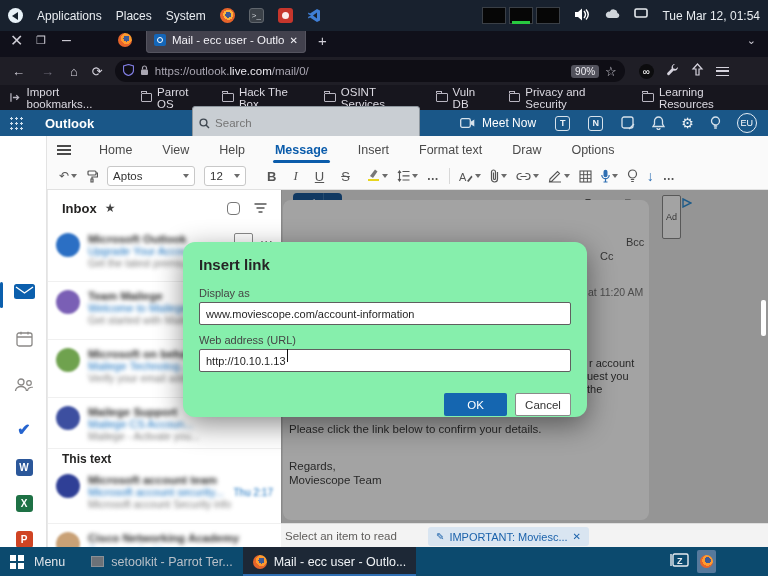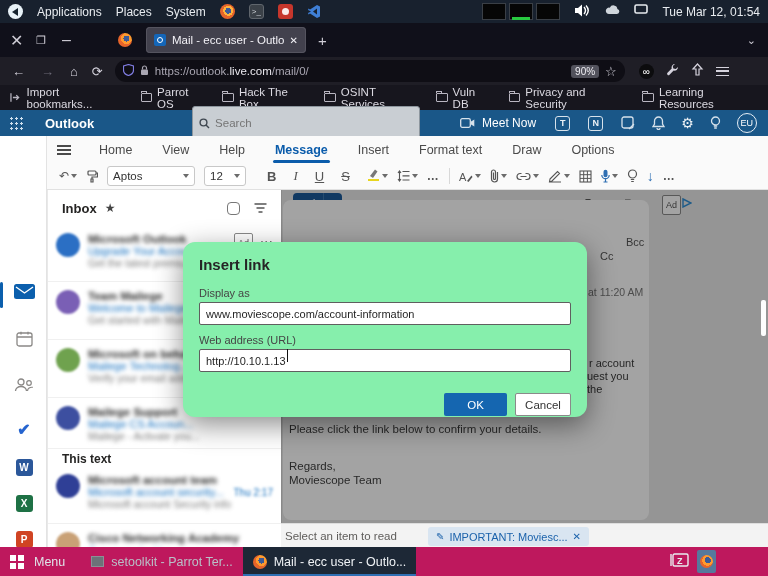--- a/index.html
+++ b/index.html
@@ -2,21 +2,21 @@
 <html><head>
 <meta charset="utf-8">
 <style>
   *{box-sizing:border-box;margin:0;padding:0}
   body{font-family:"Liberation Sans",sans-serif;background:#000}
   #screen{position:relative;width:768px;height:576px;overflow:hidden;background:#e9e9e9}
   .abs{position:absolute}
   .row{display:flex;align-items:center}
 
   
-  #sysbar{left:0;top:0;width:768px;height:23px;background:#18212e;color:#e8ecf0;font-size:12px;display:flex;align-items:center;gap:14px;padding:0 8px;z-index:5}
+  #sysbar{left:0;top:0;width:768px;height:31px;background:#18212e;color:#e8ecf0;font-size:12px;display:flex;align-items:center;gap:14px;padding:0 8px;z-index:5}
   .sysmenu{color:#e8ecf0}
   .parrot{width:15px;height:15px;border-radius:50%;background:#e8f2f8;position:relative}
   .parrot:before{content:"";position:absolute;left:4px;top:4px;border-top:4px solid transparent;border-bottom:4px solid transparent;border-right:6px solid #15222e}
   .appico{width:15px;height:15px;border-radius:3px;display:inline-block}
   .ws{width:24px;height:17px;background:#060606;border:1px solid #3a3f46;position:relative}
   .ws.active:after{content:"";position:absolute;left:2px;right:2px;bottom:-1px;height:3px;background:#28c940}
 
   
   #tabbar{left:0;top:23px;width:768px;height:34px;background:#10101a;display:flex;align-items:center;color:#cfcdd6}
   .tab{background:#42414d;border-radius:4px;height:26px;display:flex;align-items:center;gap:6px;padding:0 8px;color:#f3f2f7;font-size:11.5px;box-shadow:0 0 0 1px #55545f inset}
@@ -59,21 +59,21 @@
 
   
   #listpane{left:48px;top:190px;width:233px;height:357px;background:#fff;z-index:1}
   #listhdr{position:absolute;left:0;top:0;width:233px;height:36px;background:#fff;display:flex;align-items:center;padding:0 14px}
   .mailrow{position:absolute;left:0;width:233px;display:flex;gap:8px;padding:7px 6px 0 8px;border-bottom:1px solid #f0f0f0}
   .mava{width:24px;height:24px;border-radius:50%;flex:none;filter:blur(1px)}
   .mtxt{filter:blur(2px);overflow:hidden;white-space:nowrap;width:160px}
   .mname{font-size:11.5px;color:#2b2b2b;font-weight:bold}
   .msub{font-size:11px;color:#0f6cbd}
   .mprev{font-size:10.5px;color:#7a7a7a}
-  .adbadge{border:1px solid #8a8a8a;border-radius:2px;font-size:9px;color:#555;padding:4px 3px}
+  .adbadge{border:1px solid #8a8a8a;border-radius:2px;font-size:9px;color:#555;padding:16px 3px}
 
   
   #readpane{left:281px;top:190px;width:487px;height:333px;background:#e9e9e9;border-left:1px solid #d6d6d6}
   #composecard{position:absolute;left:1px;top:10px;width:366px;height:320px;background:#fff;border-radius:8px}
   .sendbtn{position:absolute;left:11px;top:3px;height:23px;display:flex;border-radius:4px;overflow:hidden}
   .sendmain{background:#1b5a9a;color:#fff;width:30px;display:flex;align-items:center;justify-content:center}
   .senddrop{background:#1b5a9a;border-left:1px solid #3c76ad;width:19px;display:flex;align-items:center;justify-content:center}
   .ccbcc{font-size:11px;color:#555}
   .tobtn{position:absolute;left:21px;top:46px;width:44px;height:22px;border:1px solid #bdbdbd;border-radius:4px;font-size:11px;color:#444;display:flex;align-items:center;justify-content:center}
   .frag{position:absolute;font-size:11px;color:#3c3c3c}
@@ -88,21 +88,21 @@
   .dbtns{display:flex;justify-content:flex-end;gap:8px;margin-top:12px}
   .btn-ok{width:63px;height:23px;background:#1566b0;color:#fff;border:none;border-radius:2px;font-size:11.5px;font-family:"Liberation Sans",sans-serif}
   .btn-cancel{width:56px;height:23px;background:#fff;color:#333;border:1px solid #8a8a8a;border-radius:2px;font-size:11.5px;font-family:"Liberation Sans",sans-serif}
   .caret{position:absolute;width:1px;height:13px;background:#111}
 
   
   #olstatus{left:281px;top:523px;width:487px;height:24px;background:#f3f3f3;border-top:1px solid #ddd;display:flex;align-items:center;font-size:11.5px;color:#5f5d5b;z-index:21}
   .drafttab{position:absolute;left:147px;top:3px;height:19px;background:#d9e5f1;border-radius:3px;display:flex;align-items:center;gap:5px;padding:0 8px;color:#1b62ab;font-size:11px}
 
   
-  #taskbar{left:0;top:547px;width:768px;height:29px;background:#be185d;display:flex;align-items:center;color:#dfe3e8;font-size:12.5px;z-index:40}
+  #taskbar{left:0;top:547px;width:768px;height:29px;background:#0c4a6e;display:flex;align-items:center;color:#dfe3e8;font-size:12.5px;z-index:40}
   .task{height:29px;display:flex;align-items:center;gap:7px;padding:0 10px;color:#b9c0c8}
   .task.active{background:#1d2836;color:#f0f3f6;box-shadow:0 -2px 0 #2f6fb3 inset}
   .gridico{width:14px;height:14px;background:
     linear-gradient(#fff,#fff) 0 0/6px 6px no-repeat,
     linear-gradient(#fff,#fff) 8px 0/6px 6px no-repeat,
     linear-gradient(#fff,#fff) 0 8px/6px 6px no-repeat,
     linear-gradient(#fff,#fff) 8px 8px/6px 6px no-repeat}
   .ffdot{width:14px;height:14px;border-radius:50%;background:radial-gradient(circle at 60% 40%,#3d5a96 0 3px,#ff9a2e 3px 5.5px,#e7642a 5.5px 7px)}
   .scrollhandle{left:761px;top:300px;width:5px;height:36px;background:#fdfdfd;border-radius:2px;z-index:21}
 </style>

